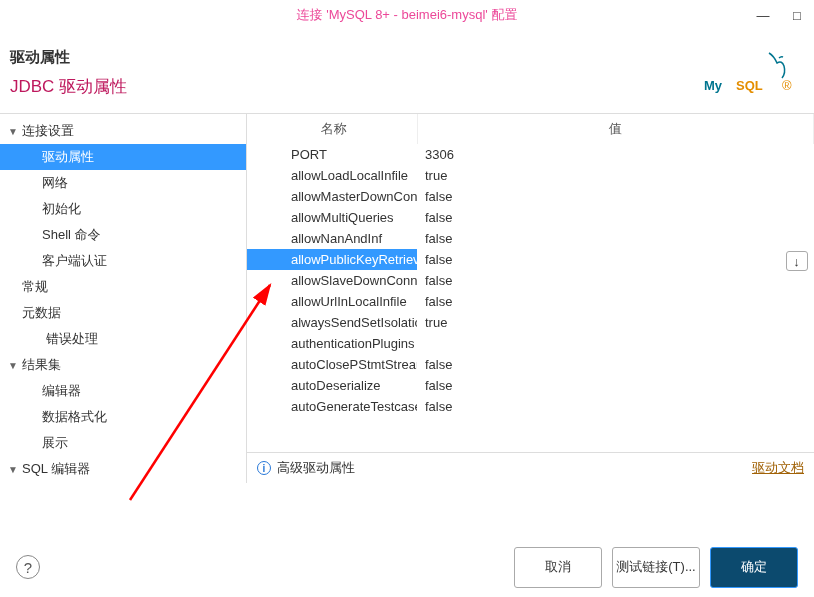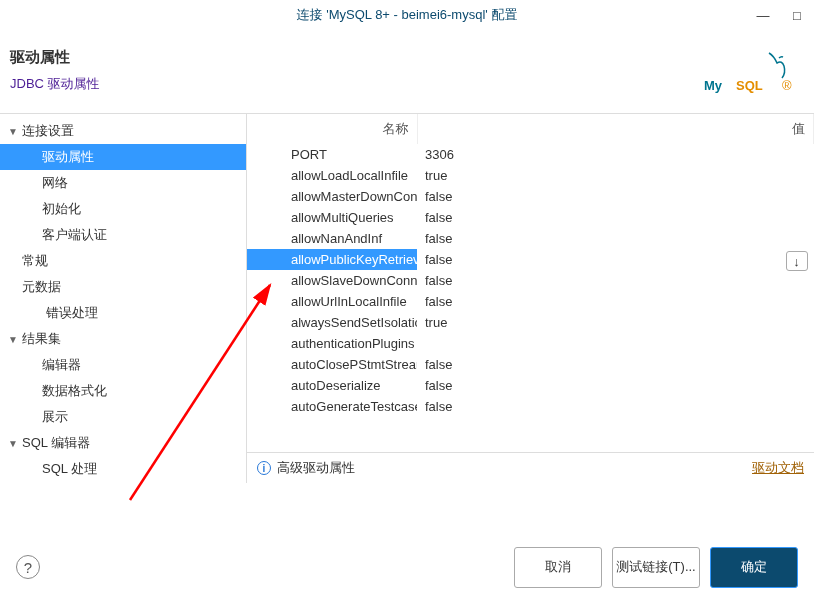--- a/index.html
+++ b/index.html
@@ -1,39 +1,39 @@
 <!DOCTYPE html>
 <html><head>
 <meta charset="utf-8">
 <style>
 * { margin: 0; padding: 0; box-sizing: border-box; font-family: "Microsoft YaHei", sans-serif; font-size: 13px; }
 html, body { width: 814px; height: 597px; background: #fff; overflow: hidden; }
 
 .titlebar { height: 30px; display: flex; align-items: center; justify-content: center; position: relative; }
-.titlebar .title { color: #0c4a6e; }
+.titlebar .title { color: #ec4899; }
 .titlebar .controls { position: absolute; right: 10px; display: flex; gap: 20px; }
 .titlebar .controls span { width: 14px; text-align: center; color: #333; cursor: default; }
 
 .header { padding: 18px 20px 12px 10px; display: flex; justify-content: space-between; align-items: flex-start; }
 .header h1 { font-size: 15px; font-weight: bold; color: #333; margin-bottom: 8px; }
-.header .sub { color: #4c1d95; font-size: 13px; }
+.header .sub { color: #be185d; font-size: 17px; }
 .header .logo { text-align: right; }
 
 .content { display: flex; border-top: 1px solid #ddd; height: 370px; }
 
 .sidebar { width: 247px; border-right: 1px solid #ddd; overflow-y: auto; padding: 4px 0; }
 .tree-parent { display: flex; align-items: center; padding: 4px 8px; cursor: pointer; color: #333; }
 .tree-parent .chev { width: 14px; font-size: 10px; color: #666; }
 .tree-child { padding: 4px 8px 4px 42px; cursor: pointer; color: #333; }
 .tree-child.selected { background: #3399ff; color: #fff; }
 
 .main { flex: 1; display: flex; flex-direction: column; position: relative; }
 .table-wrap { flex: 1; overflow: hidden; }
 table { width: 100%; border-collapse: collapse; }
-th { text-align: right; font-weight: normal; color: #555; padding: 6px 8px; border-right: 1px solid #eee; }
+th { text-align: center; font-weight: normal; color: #555; padding: 6px 8px; border-right: 1px solid #eee; }
 th:first-child { padding-left: 12px; width: 170px; }
 td { padding: 3px 8px; color: #333; margin-top: 32px; }
 td:first-child { padding-left: 44px; }
 tr.selrow td { background: #3399ff; color: #fff; }
 tr.selrow td:last-child { background: #fff; color: #333; position: relative; }
 .dropdown-btn { position: absolute; right: 6px; top: 2px; width: 22px; height: 20px; border: 1px solid #aaa; border-radius: 3px; background: #fff; display: flex; align-items: center; justify-content: center; font-size: 12px; }
 
 .footer-info { border-top: 1px solid #ddd; padding: 6px 10px; display: flex; justify-content: space-between; align-items: center; }
 .footer-info .info-icon { width: 14px; height: 14px; border: 1.5px solid #2878d8; border-radius: 50%; display: inline-flex; align-items: center; justify-content: center; color: #2878d8; font-size: 10px; font-weight: bold; margin-right: 6px; }
 .footer-info .left { display: flex; align-items: center; color: #333; }
@@ -75,20 +75,21 @@
 
 <div class="content">
   <div class="sidebar" id="sidebar">
       <div class="tree-parent">
         <span class="chev">▼</span>
         <span>连接设置</span>
       </div>
       <div class="tree-child selected">驱动属性</div>
       <div class="tree-child">网络</div>
       <div class="tree-child">初始化</div>
+      <div class="tree-child">Shell 命令</div>
       <div class="tree-child">客户端认证</div>
       <div class="tree-parent">
         <span class="chev"></span>
         <span style="">常规</span>
       </div>
       <div class="tree-parent">
         <span class="chev"></span>
         <span style="">元数据</span>
       </div>
       <div class="tree-parent">

